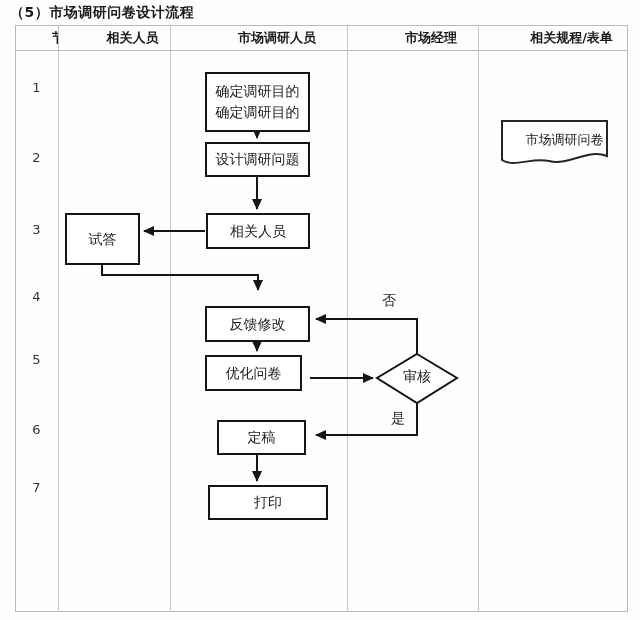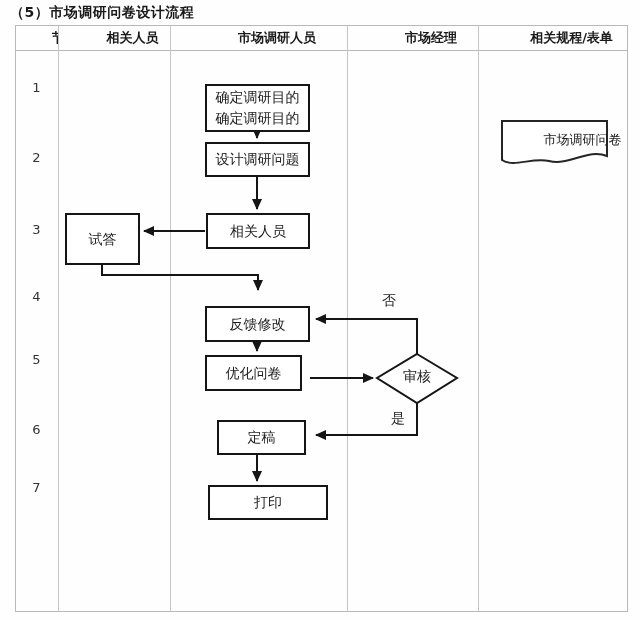--- a/index.html
+++ b/index.html
@@ -143,30 +143,30 @@
       <line x1="257" y1="330" x2="257" y2="351" marker-end="url(#ah)"></line>
       <line x1="310" y1="378" x2="373" y2="378" marker-end="url(#ah)"></line>
       <polyline points="417,354 417,319 316,319" marker-end="url(#ah)"></polyline>
       <polyline points="417,403 417,435 316,435" marker-end="url(#ah)"></polyline>
       <line x1="257" y1="455" x2="257" y2="481" marker-end="url(#ah)"></line>
     </g>
     <polygon points="417,354 457,378 417,403 377,378" fill="#ffffff" stroke="#151515" stroke-width="2"></polygon>
     <path d="M502,121 L607,121 L607,156 C588,148 570,166 549,161 C532,157 514,168 502,160 Z" fill="#ffffff" stroke="#252525" stroke-width="2"></path>
   </svg>
 
-  <div class="fbox" style="left:205px;top:84px;width:105px;height:48px">
+  <div class="fbox" style="left:205px;top:72px;width:105px;height:60px">
     <div>确定调研目的</div>
     <div>确定调研目的</div>
   </div>
   <div class="fbox" style="left:205px;top:142px;width:105px;height:35px">设计调研问题</div>
   <div class="fbox" style="left:206px;top:213px;width:104px;height:36px">相关人员</div>
   <div class="fbox" style="left:65px;top:213px;width:75px;height:52px">试答</div>
   <div class="fbox" style="left:205px;top:306px;width:105px;height:36px">反馈修改</div>
   <div class="fbox" style="left:205px;top:355px;width:97px;height:36px">优化问卷</div>
   <div class="fbox" style="left:217px;top:420px;width:89px;height:35px">定稿</div>
   <div class="fbox" style="left:208px;top:485px;width:120px;height:35px">打印</div>
 
   <div class="flabel" style="left:387px;top:368px;width:60px">审核</div>
   <div class="flabel" style="left:375px;top:292px;width:28px">否</div>
   <div class="flabel" style="left:384px;top:410px;width:28px">是</div>
-  <div class="flabel" style="left:532px;top:131px;width:101px;font-size:13px">市场调研问卷</div>
+  <div class="flabel" style="left:514px;top:131px;width:101px;font-size:13px">市场调研问卷</div>
 
 </div>
 
 </body></html>

